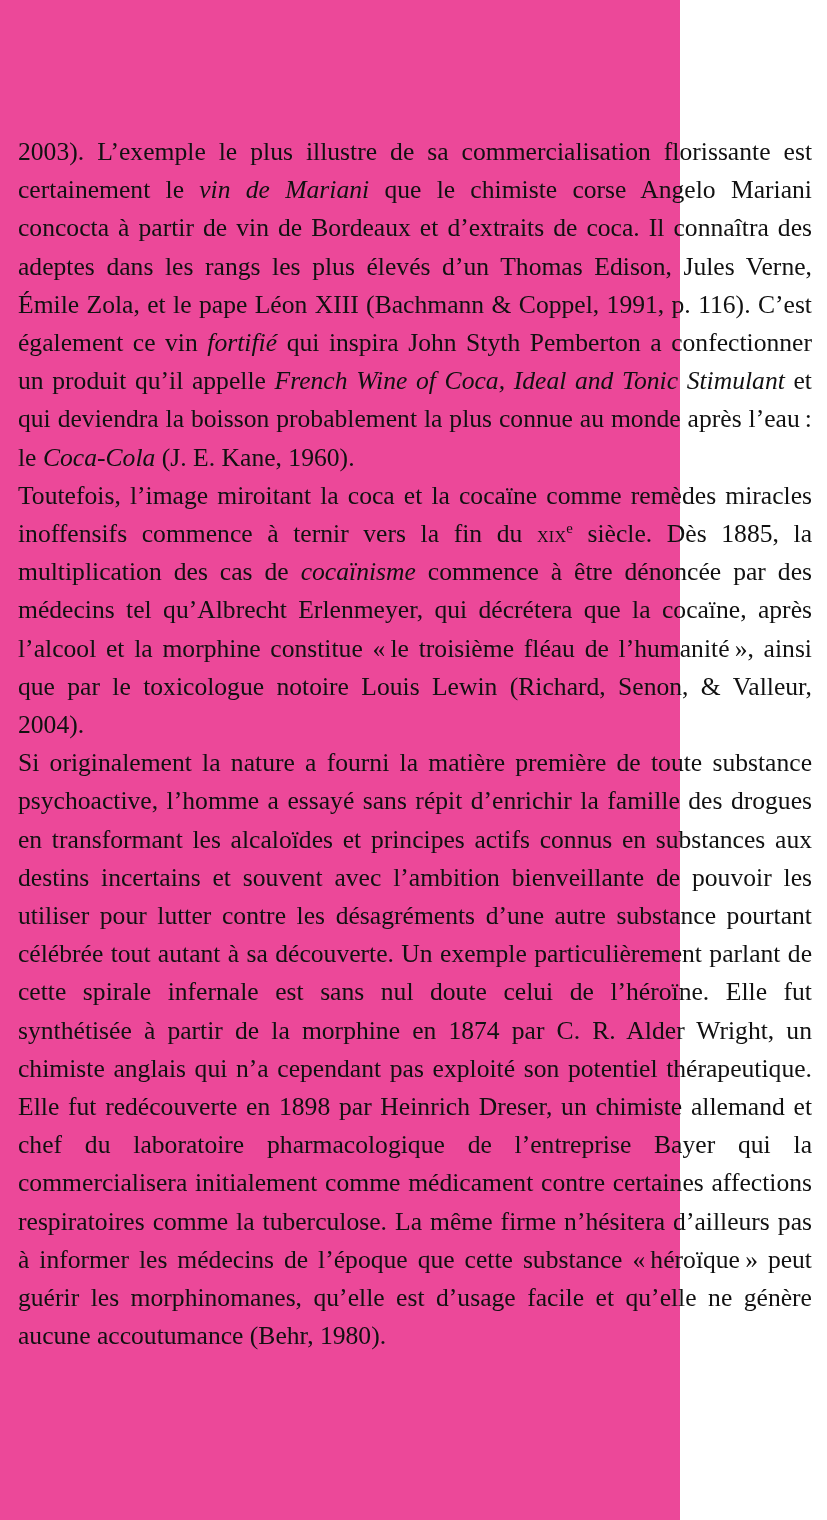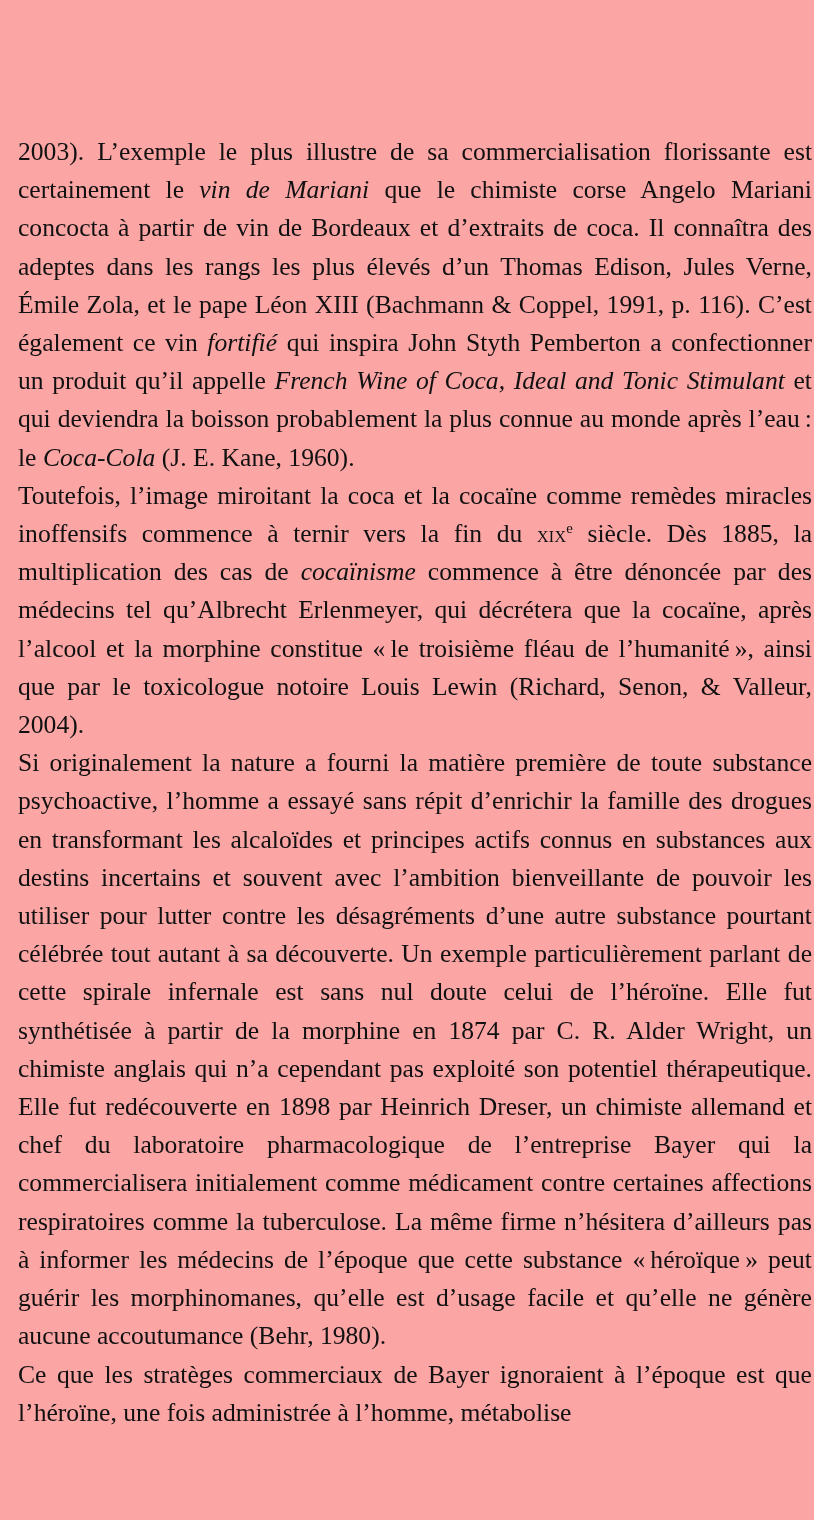--- a/index.html
+++ b/index.html
@@ -9,23 +9,23 @@
   }
   body {
     width: 827px;
     height: 1520px;
     overflow: hidden;
     font-family: "Liberation Serif", "DejaVu Serif", serif;
     color: #111111;
   }
   .page {
     position: relative;
-    width: 814px;
+    width: 680px;
     height: 1520px;
-    background: #fca5a5;
+    background: #ec4899;
     box-sizing: border-box;
     padding-left: 28px;
   }
   .textblock {
     position: absolute;
     left: 18px;
     top: 133px;
     width: 794px;
   }
   p.para {
@@ -56,15 +56,14 @@
   }
 </style>
 </head>
 <body>
 
 <div class="page">
   <div class="textblock" id="textblock">
   <p class="para"><span>2003). L’exemple le plus illustre de sa commercialisation florissante est certainement le </span><i>vin de Mariani</i><span> que le chimiste corse Angelo Mariani concocta à partir de vin de Bordeaux et d’extraits de coca. Il connaîtra des adeptes dans les rangs les plus élevés d’un Thomas Edison, Jules Verne, Émile Zola, et le pape Léon XIII (Bachmann &amp; Coppel, 1991, p. 116). C’est également ce vin </span><i>fortifié</i><span> qui inspira John Styth Pemberton a confectionner un produit qu’il appelle </span><i>French Wine of Coca, Ideal and Tonic Stimulant</i><span> et qui deviendra la boisson probablement la plus connue au monde après l’eau : le </span><i>Coca-Cola</i><span> (J. E. Kane, 1960).</span></p>
       <p class="para"><span>Toutefois, l’image miroitant la coca et la cocaïne comme remèdes miracles inoffensifs commence à ternir vers la fin du </span><span class="smallcaps">xix</span><sup class="ord">e</sup><span> siècle. Dès 1885, la multiplication des cas de </span><i>cocaïnisme</i><span> commence à être dénoncée par des médecins tel qu’Albrecht Erlenmeyer, qui décrétera que la cocaïne, après l’alcool et la morphine constitue « le troisième fléau de l’humanité », ainsi que par le toxicologue notoire Louis Lewin (Richard, Senon, &amp; Valleur, 2004).</span></p>
       <p class="para"><span>Si originalement la nature a fourni la matière première de toute substance psychoactive, l’homme a essayé sans répit d’enrichir la famille des drogues en transformant les alcaloïdes et principes actifs connus en substances aux destins incertains et souvent avec l’ambition bienveillante de pouvoir les utiliser pour lutter contre les désagréments d’une autre substance pourtant célébrée tout autant à sa découverte. Un exemple particulièrement parlant de cette spirale infernale est sans nul doute celui de l’héroïne. Elle fut synthétisée à partir de la morphine en 1874 par C. R. Alder Wright, un chimiste anglais qui n’a cependant pas exploité son potentiel thérapeutique. Elle fut redécouverte en 1898 par Heinrich Dreser, un chimiste allemand et chef du laboratoire pharmacologique de l’entreprise Bayer qui la commercialisera initialement comme médicament contre certaines affections respiratoires comme la tuberculose. La même firme n’hésitera d’ailleurs pas à informer les médecins de l’époque que cette substance « héroïque » peut guérir les morphinomanes, qu’elle est d’usage facile et qu’elle ne génère aucune accoutumance (Behr, 1980).</span></p>
-      <p class="para"><span>Ce que les stratèges commerciaux de Bayer ignoraient à l’époque est que l’héroïne, une fois administrée à l’homme, métabolise</span></p>
     </div>
 </div>
 
 </body></html>

